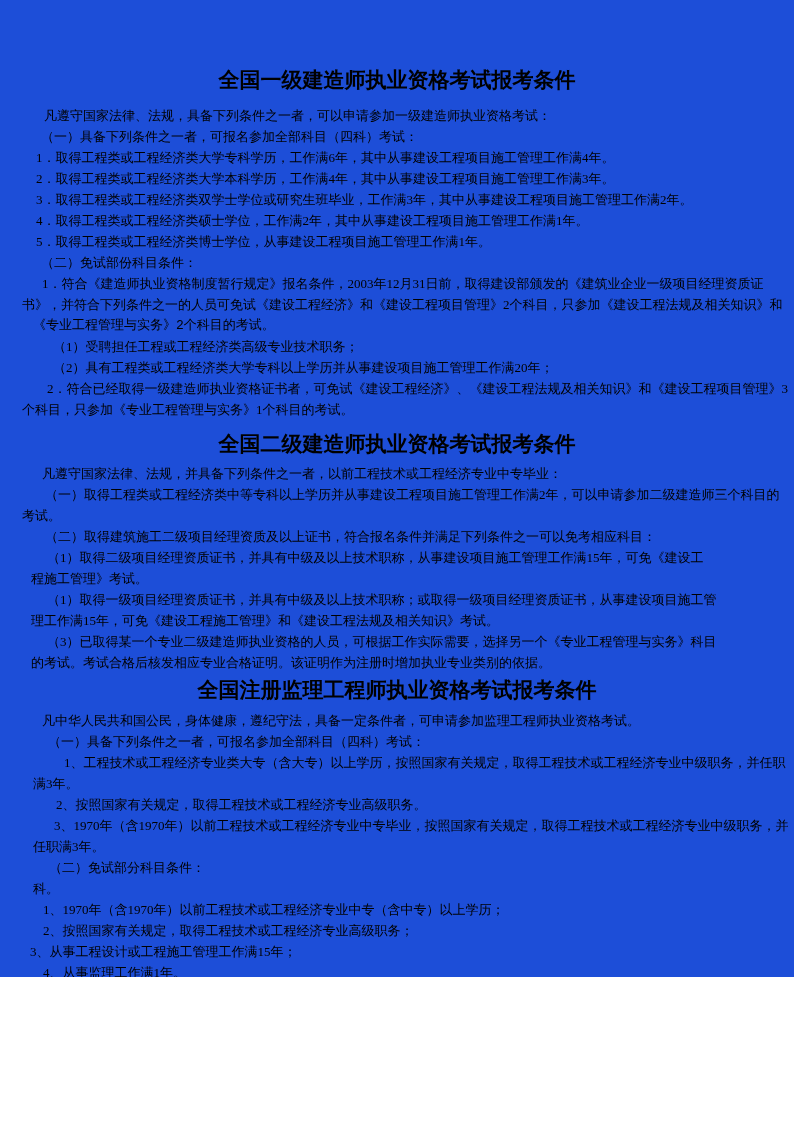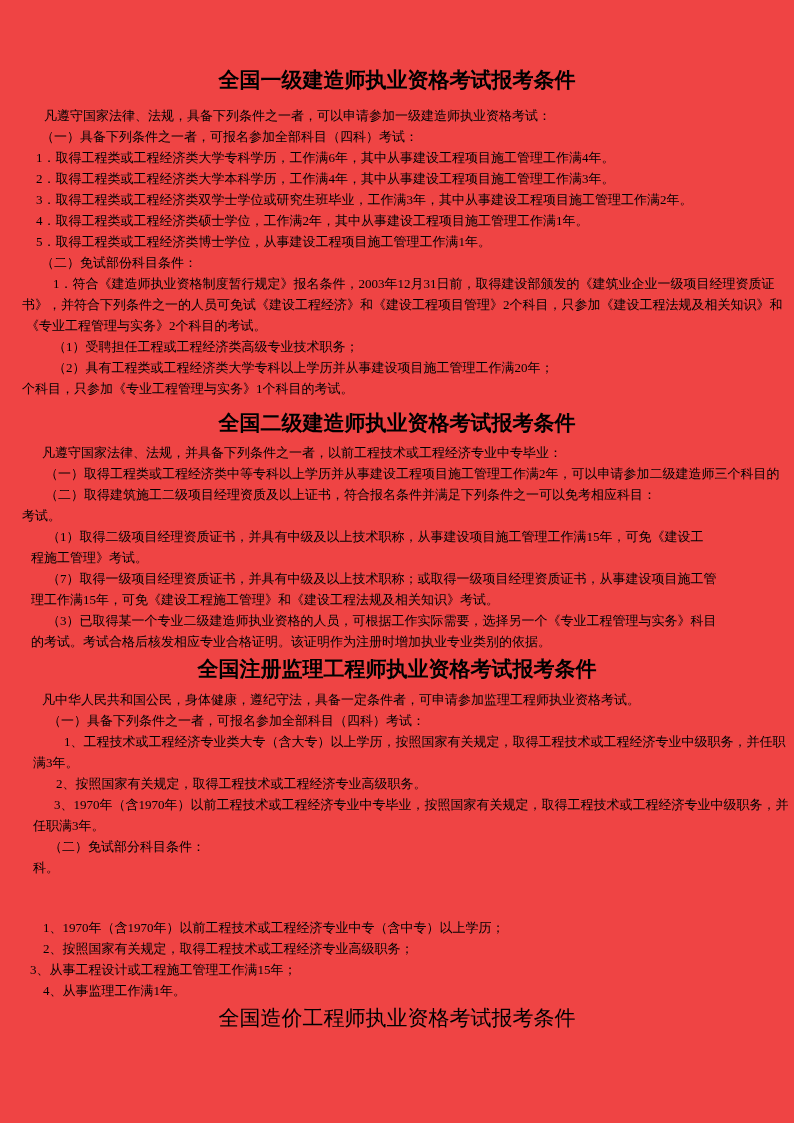--- a/index.html
+++ b/index.html
@@ -3,22 +3,22 @@
 <meta charset="utf-8">
 <style>
   html, body {
     margin: 0;
     padding: 0;
     background: #ffffff;
   }
   .page {
     position: relative;
     width: 794px;
-    height: 1123px;
-    background: #ef4444;
+    height: 977px;
+    background: #1d4ed8;
     overflow: hidden;
     color: #000000;
   }
   .doc {
     position: absolute;
     top: 0;
     left: 22px;
     right: 22px;
   }
   .doc-title {
@@ -59,52 +59,53 @@
       <section class="doc-section sec-0">
         <h2 class="doc-title title-hei">全国一级建造师执业资格考试报考条件</h2>
         <div class="doc-line" style="margin-left: 22px;">凡遵守国家法律、法规，具备下列条件之一者，可以申请参加一级建造师执业资格考试：</div>
         <div class="doc-line" style="margin-left: 19px;">（一）具备下列条件之一者，可报名参加全部科目（四科）考试：</div>
         <div class="doc-line" style="margin-left: 14px;">1．取得工程类或工程经济类大学专科学历，工作满6年，其中从事建设工程项目施工管理工作满4年。</div>
         <div class="doc-line" style="margin-left: 14px;">2．取得工程类或工程经济类大学本科学历，工作满4年，其中从事建设工程项目施工管理工作满3年。</div>
         <div class="doc-line" style="margin-left: 14px;">3．取得工程类或工程经济类双学士学位或研究生班毕业，工作满3年，其中从事建设工程项目施工管理工作满2年。</div>
         <div class="doc-line" style="margin-left: 14px;">4．取得工程类或工程经济类硕士学位，工作满2年，其中从事建设工程项目施工管理工作满1年。</div>
         <div class="doc-line" style="margin-left: 14px;">5．取得工程类或工程经济类博士学位，从事建设工程项目施工管理工作满1年。</div>
         <div class="doc-line" style="margin-left: 19px;">（二）免试部份科目条件：</div>
-        <div class="doc-line" style="margin-left: 31px;">1．符合《建造师执业资格制度暂行规定》报名条件，2003年12月31日前，取得建设部颁发的《建筑业企业一级项目经理资质证</div>
+        <div class="doc-line" style="margin-left: 20px;">1．符合《建造师执业资格制度暂行规定》报名条件，2003年12月31日前，取得建设部颁发的《建筑业企业一级项目经理资质证</div>
         <div class="doc-line" style="margin-left: 0px;">书》，并符合下列条件之一的人员可免试《建设工程经济》和《建设工程项目管理》2个科目，只参加《建设工程法规及相关知识》和</div>
-        <div class="doc-line" style="margin-left: 4px;">《专业工程管理与实务》2个科目的考试。</div>
+        <div class="doc-line" style="margin-left: 11px; font-family: Liberation Mono, monospace;">《专业工程管理与实务》2个科目的考试。</div>
         <div class="doc-line" style="margin-left: 31px;">（1）受聘担任工程或工程经济类高级专业技术职务；</div>
         <div class="doc-line" style="margin-left: 31px;">（2）具有工程类或工程经济类大学专科以上学历并从事建设项目施工管理工作满20年；</div>
+        <div class="doc-line" style="margin-left: 25px;">2．符合已经取得一级建造师执业资格证书者，可免试《建设工程经济》、《建设工程法规及相关知识》和《建设工程项目管理》3</div>
         <div class="doc-line" style="margin-left: 0px;">个科目，只参加《专业工程管理与实务》1个科目的考试。</div>
       </section>
       <section class="doc-section sec-1">
         <h2 class="doc-title title-hei">全国二级建造师执业资格考试报考条件</h2>
         <div class="doc-line" style="margin-left: 20px;">凡遵守国家法律、法规，并具备下列条件之一者，以前工程技术或工程经济专业中专毕业：</div>
         <div class="doc-line" style="margin-left: 23px;">（一）取得工程类或工程经济类中等专科以上学历并从事建设工程项目施工管理工作满2年，可以申请参加二级建造师三个科目的</div>
+        <div class="doc-line" style="margin-left: 0px;">考试。</div>
         <div class="doc-line" style="margin-left: 23px;">（二）取得建筑施工二级项目经理资质及以上证书，符合报名条件并满足下列条件之一可以免考相应科目：</div>
-        <div class="doc-line" style="margin-left: 0px;">考试。</div>
         <div class="doc-line" style="margin-left: 25px;">（1）取得二级项目经理资质证书，并具有中级及以上技术职称，从事建设项目施工管理工作满15年，可免《建设工</div>
         <div class="doc-line" style="margin-left: 9px;">程施工管理》考试。</div>
-        <div class="doc-line" style="margin-left: 25px;">（7）取得一级项目经理资质证书，并具有中级及以上技术职称；或取得一级项目经理资质证书，从事建设项目施工管</div>
+        <div class="doc-line" style="margin-left: 25px;">（1）取得一级项目经理资质证书，并具有中级及以上技术职称；或取得一级项目经理资质证书，从事建设项目施工管</div>
         <div class="doc-line" style="margin-left: 9px;">理工作满15年，可免《建设工程施工管理》和《建设工程法规及相关知识》考试。</div>
         <div class="doc-line" style="margin-left: 25px;">（3）已取得某一个专业二级建造师执业资格的人员，可根据工作实际需要，选择另一个《专业工程管理与实务》科目</div>
         <div class="doc-line" style="margin-left: 9px;">的考试。考试合格后核发相应专业合格证明。该证明作为注册时增加执业专业类别的依据。</div>
       </section>
       <section class="doc-section sec-2">
         <h2 class="doc-title title-hei">全国注册监理工程师执业资格考试报考条件</h2>
         <div class="doc-line" style="margin-left: 20px;">凡中华人民共和国公民，身体健康，遵纪守法，具备一定条件者，可申请参加监理工程师执业资格考试。</div>
         <div class="doc-line" style="margin-left: 26px;">（一）具备下列条件之一者，可报名参加全部科目（四科）考试：</div>
         <div class="doc-line" style="margin-left: 42px;">1、工程技术或工程经济专业类大专（含大专）以上学历，按照国家有关规定，取得工程技术或工程经济专业中级职务，并任职</div>
         <div class="doc-line" style="margin-left: 11px;">满3年。</div>
         <div class="doc-line" style="margin-left: 34px;">2、按照国家有关规定，取得工程技术或工程经济专业高级职务。</div>
         <div class="doc-line" style="margin-left: 32px;">3、1970年（含1970年）以前工程技术或工程经济专业中专毕业，按照国家有关规定，取得工程技术或工程经济专业中级职务，并</div>
         <div class="doc-line" style="margin-left: 11px;">任职满3年。</div>
         <div class="doc-line" style="margin-left: 27px;">（二）免试部分科目条件：</div>
         <div class="doc-line" style="margin-left: 11px;">科。</div>
-        <div class="doc-line" style="margin-left: 21px; margin-top: 39px;">1、1970年（含1970年）以前工程技术或工程经济专业中专（含中专）以上学历；</div>
+        <div class="doc-line" style="margin-left: 21px;">1、1970年（含1970年）以前工程技术或工程经济专业中专（含中专）以上学历；</div>
         <div class="doc-line" style="margin-left: 21px;">2、按照国家有关规定，取得工程技术或工程经济专业高级职务；</div>
         <div class="doc-line" style="margin-left: 8px;">3、从事工程设计或工程施工管理工作满15年；</div>
         <div class="doc-line" style="margin-left: 21px;">4、从事监理工作满1年。</div>
       </section>
       <section class="doc-section sec-3">
         <h2 class="doc-title title-song">全国造价工程师执业资格考试报考条件</h2>
       </section>
     </div>
 </div>
 

